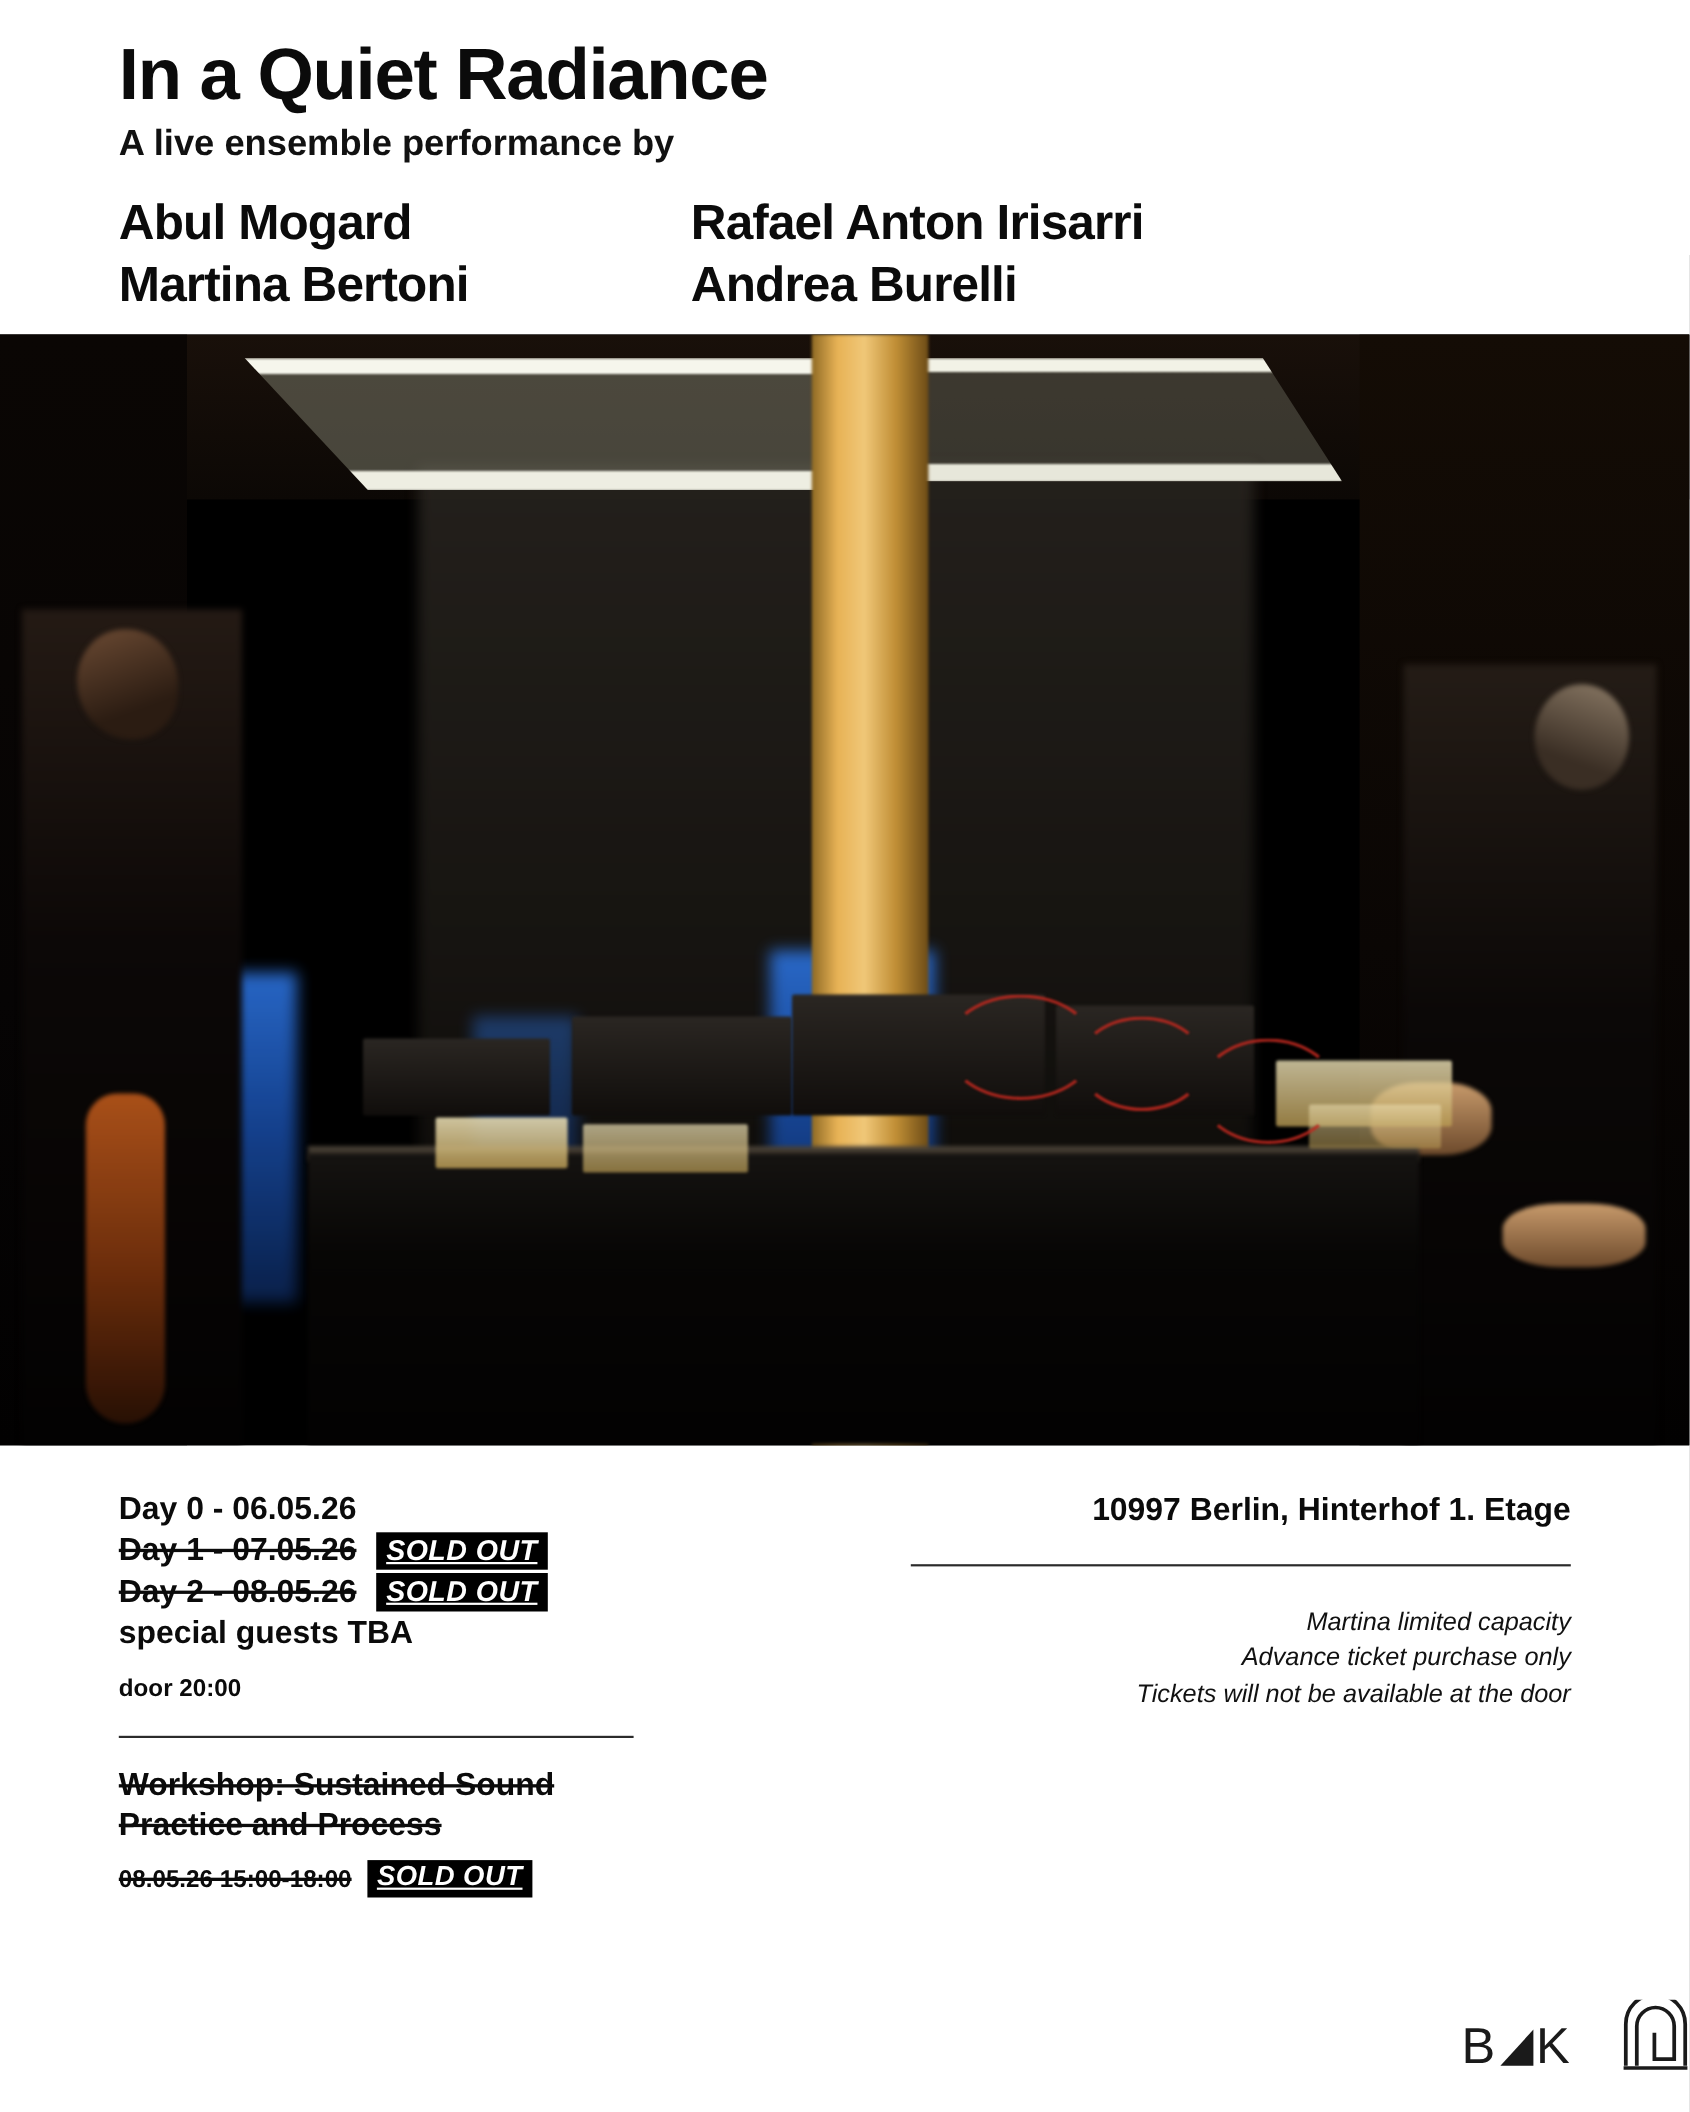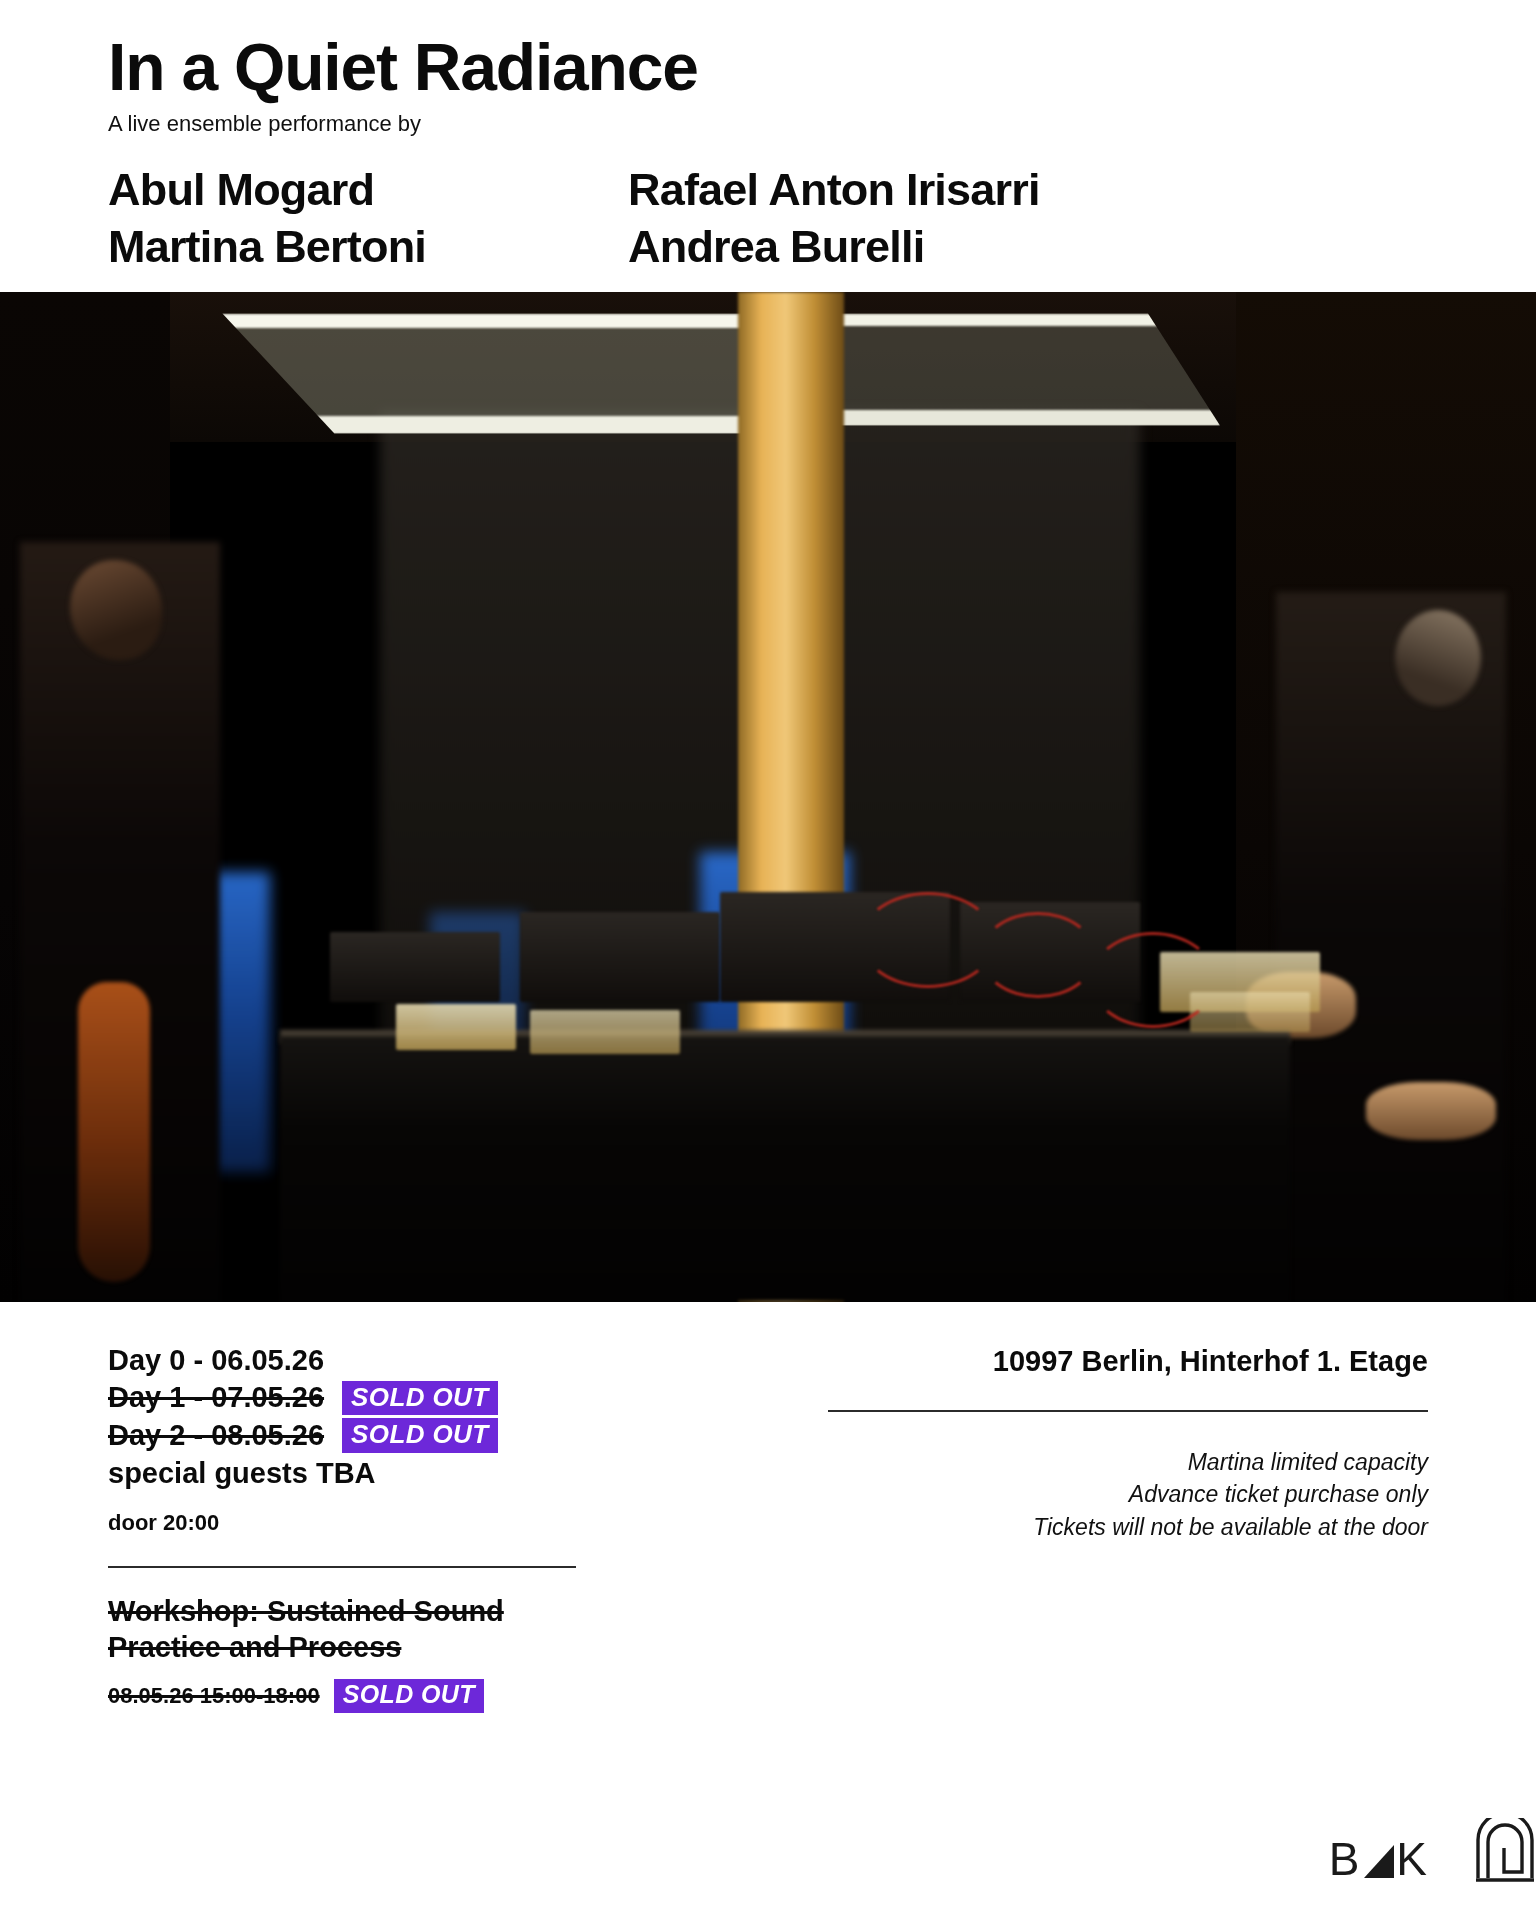--- a/index.html
+++ b/index.html
@@ -37,22 +37,22 @@
     color: #0b0b0b;
   }
   .subtitle {
     font-size: 29px;
     font-weight: 700;
     letter-spacing: -0.2px;
     margin: 0 0 38px 0;
     color: #0b0b0b;
   }
   .performance-label {
-    font-size: 22px;
-    font-weight: 400;
+    font-size: 33px;
+    font-weight: 700;
     margin: 0 0 26px 0;
     color: #111111;
   }
   .artists {
     display: grid;
     grid-template-columns: 520px auto;
     row-gap: 4px;
     column-gap: 0px;
   }
   .artist {
@@ -210,28 +210,29 @@
     color: #0b0b0b;
     display: flex;
     align-items: center;
     white-space: nowrap;
   }
   .date-text { display: inline-block; }
   .struck { text-decoration: line-through; text-decoration-thickness: 3px; }
   .badge {
     display: inline-block;
     margin-left: 18px;
-    background: #6d28d9;
+    background: #000000;
     color: #ffffff;
     font-style: italic;
     font-weight: 700;
     font-size: 26px;
     letter-spacing: 0.4px;
     padding: 1px 9px 3px 9px;
     line-height: 1.18;
+    text-decoration: underline;
   }
   .small-line {
     font-size: 22px;
     font-weight: 700;
     color: #0b0b0b;
     margin-top: 18px;
   }
   .rule {
     height: 2px;
     background: #2b2b2b;

